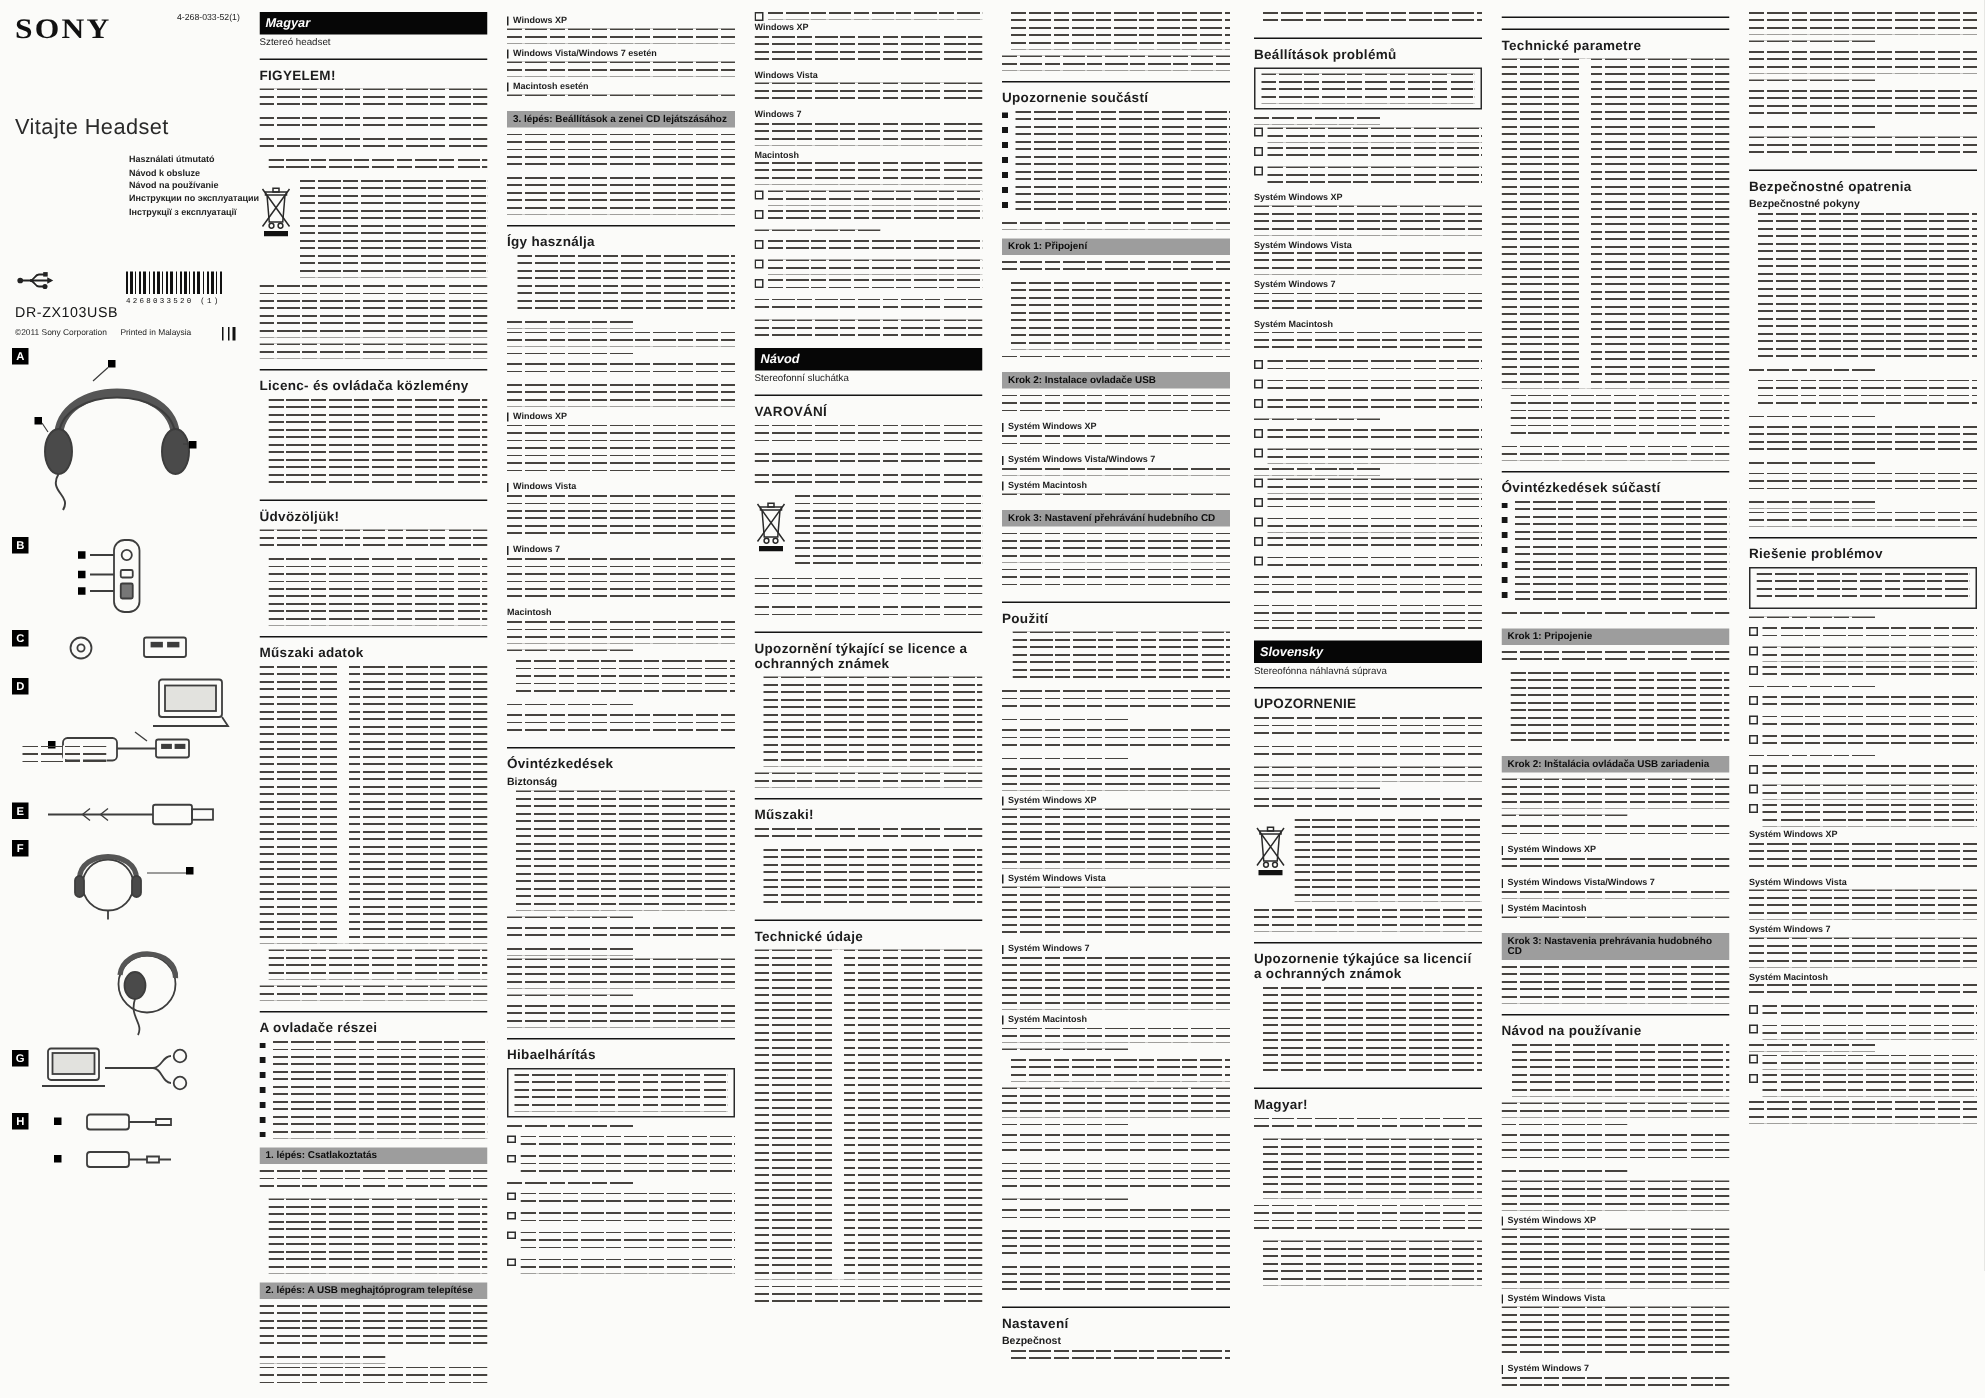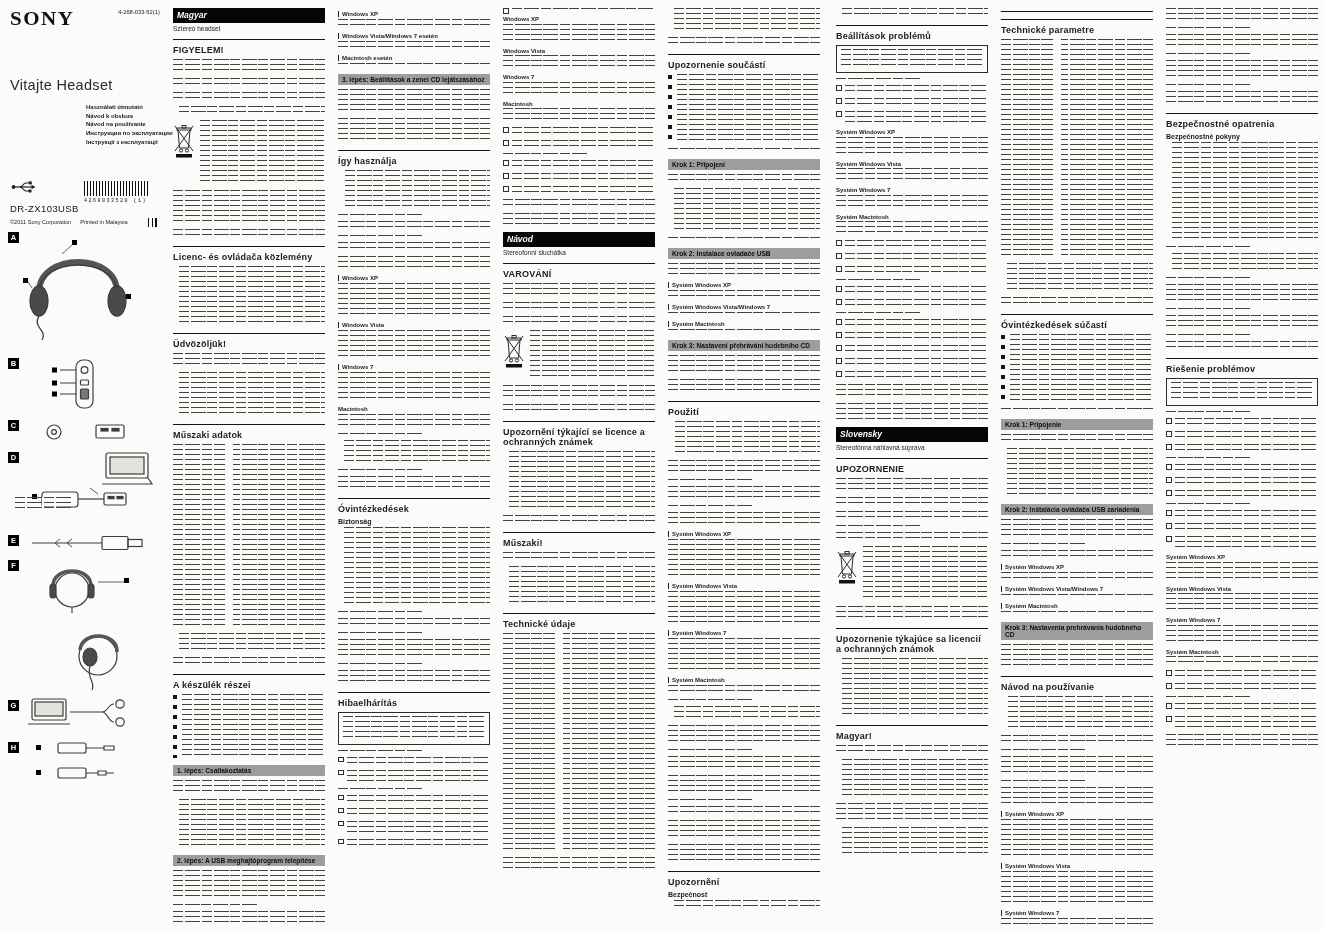--- a/index.html
+++ b/index.html
@@ -251,21 +251,21 @@
         <div class="lines " style="height: 10px;"></div>
         <div class="h1">Licenc- és ovládača közlemény</div>
         <div class="lines bul" style="height: 60px;"></div>
         <div class="h1">Üdvözöljük!</div>
         <div class="lines " style="height: 15px;"></div>
         <div class="lines bul" style="height: 45px;"></div>
         <div class="h1">Műszaki adatok</div>
         <div class="lines spec" style="height: 185px;"></div>
         <div class="lines bul" style="height: 20px;"></div>
         <div class="lines " style="height: 10px;"></div>
-        <div class="h1">A készülék részei</div>
+        <div class="h1">A ovladače részei</div>
         <div class="parts" style="height: 65px;">
           <div class="lines"></div>
         </div>
         <div class="step">1. lépés: Csatlakoztatás</div>
         <div class="lines " style="height: 15px;"></div>
         <div class="lines bul" style="height: 50px;"></div>
         <div class="step">2. lépés: A USB meghajtóprogram telepítése</div>
         <div class="lines " style="height: 30px;"></div>
         <div class="lines mini-lines" style="height: 5px;"></div>
         <div class="lines " style="height: 15px;"></div>
@@ -438,21 +438,21 @@
         <div class="lines mini-lines" style="height: 5px;"></div>
         <div class="lines bul" style="height: 15px;"></div>
         <div class="lines " style="height: 20px;"></div>
         <div class="lines mini-lines" style="height: 5px;"></div>
         <div class="lines " style="height: 15px;"></div>
         <div class="lines " style="height: 20px;"></div>
         <div class="lines mini-lines" style="height: 5px;"></div>
         <div class="lines " style="height: 10px;"></div>
         <div class="lines " style="height: 20px;"></div>
         <div class="lines " style="height: 20px;"></div>
-        <div class="h1">Upozornění</div>
+        <div class="h1">Nastavení</div>
         <div class="h2">Bezpečnost</div>
         <div class="lines bul" style="height: 10px;"></div>
       </div>
       <div class="col" style="left: 836px; width: 152px;">
         <div class="lines bul" style="height: 10px;"></div>
         <div class="h1">Beállítások problémů</div>
         <div class="box">
           <div class="lines" style="height: 20px;"></div>
         </div>
         <div class="lines mini-lines" style="height: 5px;"></div>

